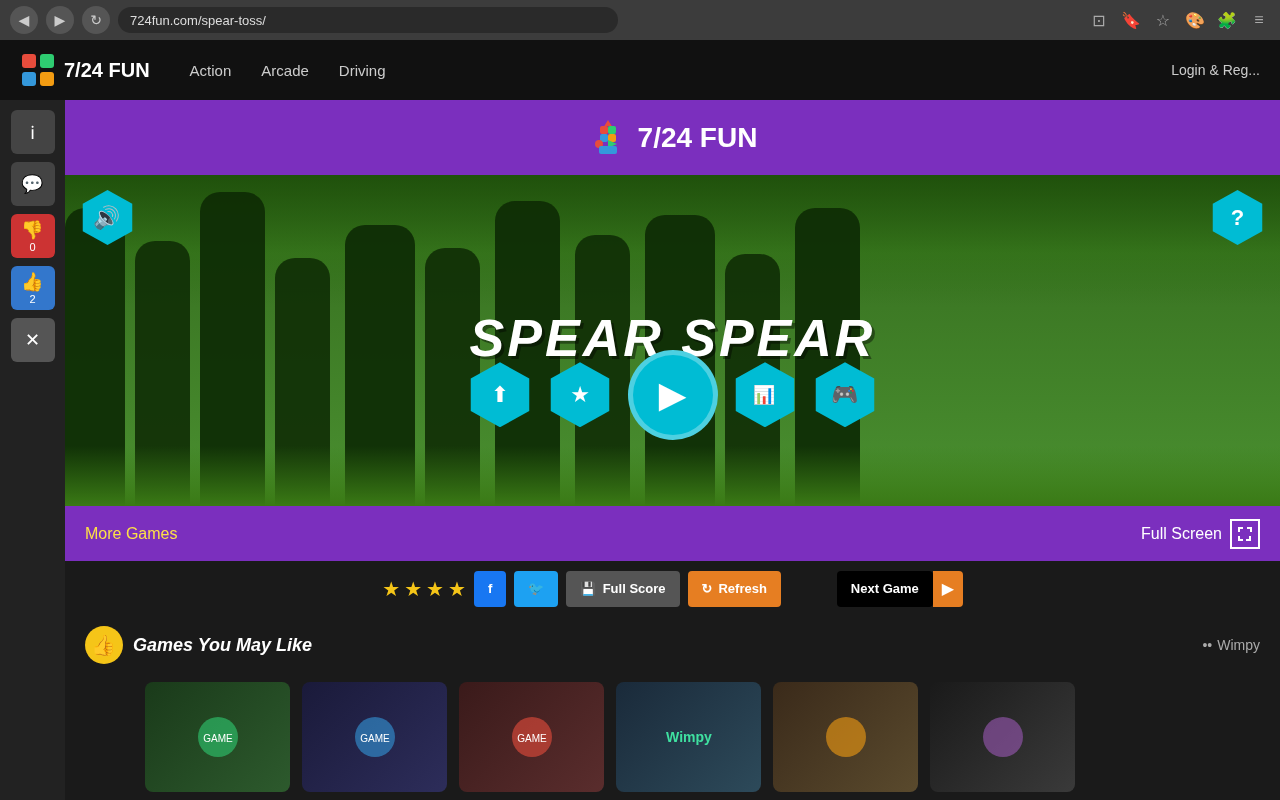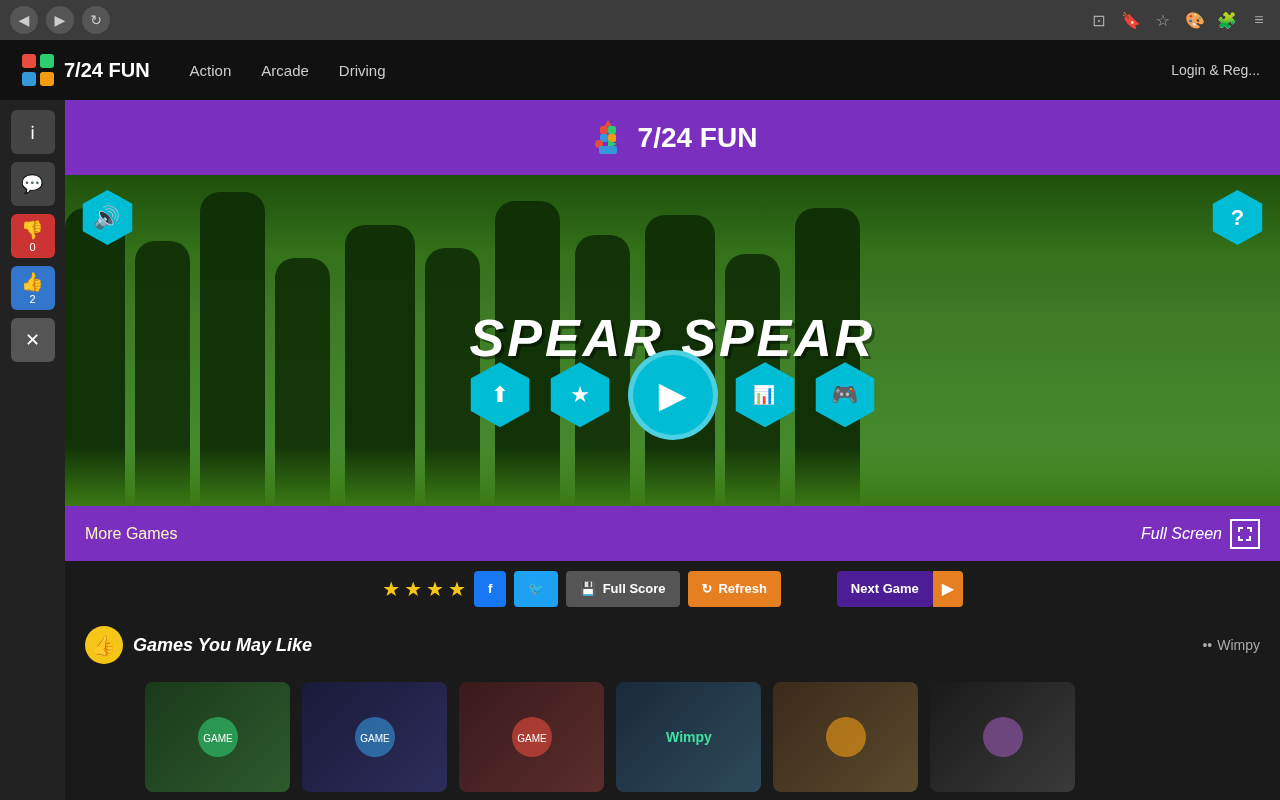--- a/index.html
+++ b/index.html
@@ -235,29 +235,29 @@
     
     .game-bottom-bar {
       height: 55px;
       background: #7b2fbe;
       display: flex;
       align-items: center;
       justify-content: space-between;
       padding: 0 20px;
     }
     .more-games-btn {
-      color: #fef9c3;
+      color: #fde047;
       font-size: 16px;
       cursor: pointer;
     }
     .fullscreen-btn {
       color: white;
       font-size: 16px;
       cursor: pointer;
-      display: flex; align-items: center; gap: 8px; font-style: italic;
+      display: flex; align-items: center; gap: 8px;
     }
     .fullscreen-icon {
       width: 30px; height: 30px;
       border: 2px solid white;
       display: flex; align-items: center; justify-content: center;
       font-size: 14px;
     }
 
     
     .action-toolbar {
@@ -281,21 +281,21 @@
       cursor: pointer;
       font-size: 13px;
       font-weight: bold;
       display: flex; align-items: center; gap: 6px;
       color: white;
     }
     .toolbar-btn.fb { background: #1877f2; }
     .toolbar-btn.tw { background: #1da1f2; }
     .toolbar-btn.score { background: #555; }
     .toolbar-btn.refresh { background: #e67e22; }
-    .toolbar-btn.next { background: #4c1d95; margin-left: 48px; }
+    .toolbar-btn.next { background: #000000; margin-left: 48px; }
     .next-arrow {
       width: 30px; height: 36px;
       background: #e67e22;
       border-radius: 0 4px 4px 0;
       display: flex; align-items: center; justify-content: center;
       color: white;
     }
 
     
     .games-section {
@@ -415,20 +415,23 @@
       background: linear-gradient(0deg, rgba(40,100,15,0.8) 0%, transparent 100%);
     }
   </style>
 </head>
 <body>
 
 <div class="browser-bar">
   <div class="browser-nav-btn">◀</div>
   <div class="browser-nav-btn">▶</div>
   <div class="browser-nav-btn">↻</div>
+  <div class="browser-address-bar">
+    <span>724fun.com/spear-toss/</span>
+  </div>
   <div class="browser-icons">
     <div class="browser-icon">⊡</div>
     <div class="browser-icon">🔖</div>
     <div class="browser-icon">☆</div>
     <div class="browser-icon">🎨</div>
     <div class="browser-icon">🧩</div>
     <div class="browser-icon">≡</div>
   </div>
 </div>
 

